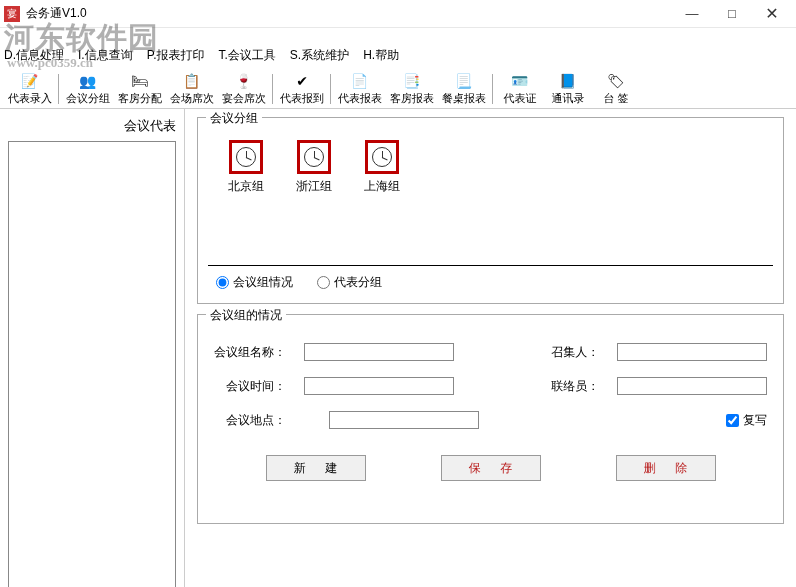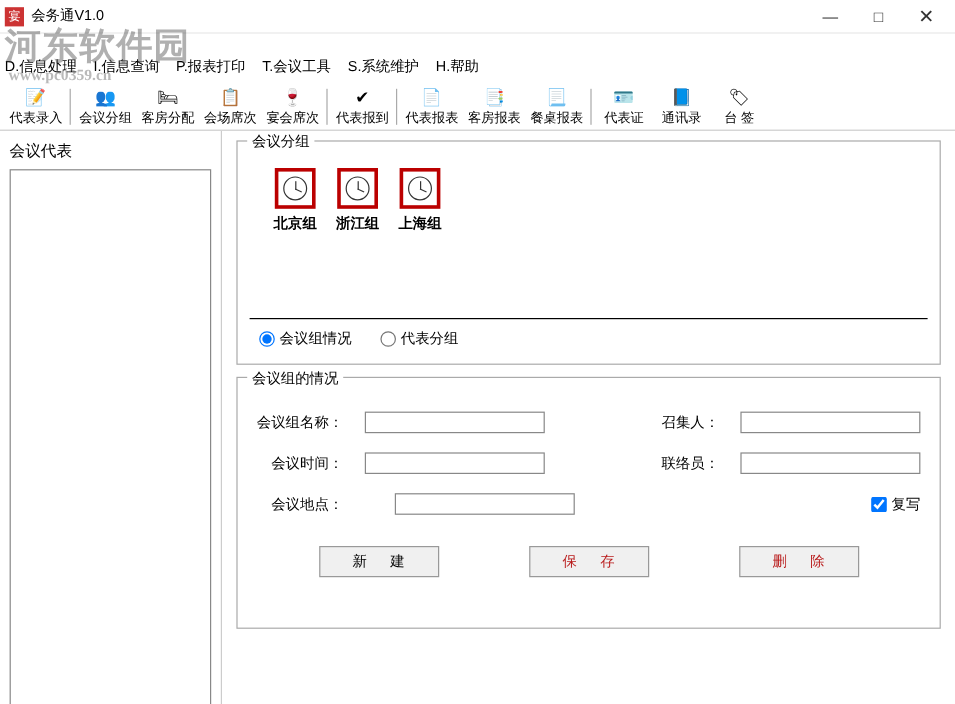--- a/index.html
+++ b/index.html
@@ -12,26 +12,26 @@
 .titlebar .winbtn.close { font-size: 16px; }
 .menubar { height: 22px; display: flex; padding: 0 4px; gap: 14px; background: #fff; margin-top: 19px; }
 .menubar span { cursor: default; }
 .toolbar { height: 40px; display: flex; align-items: center; padding: 0 4px; background: #fff; border-bottom: 1px solid #ccc; }
 .toolbtn { display: flex; flex-direction: column; align-items: center; justify-content: center; padding: 0 4px; height: 38px; min-width: 48px; }
 .toolbtn .tico { width: 18px; height: 18px; margin-bottom: 1px; display: flex; align-items: center; justify-content: center; font-size: 14px; }
 .toolbtn .tlabel { font-size: 11px; white-space: nowrap; }
 .sep { width: 2px; height: 30px; border-left: 1px solid #aaa; margin: 0 2px; }
 .content { display: flex; height: calc(587px - 28px - 22px - 40px - 2px); }
 .sidebar { width: 185px; border-right: 1px solid #ccc; padding: 6px 8px; }
-.sideheader { text-align: left; padding: 2px 0 6px; font-size: 13px; }
+.sideheader { text-align: right; padding: 2px 0 6px; font-size: 13px; }
 .treebox { border: 1px solid #888; background: #fff; height: 480px; }
 .main { flex: 1; padding: 8px 12px; position: relative; }
 .groupbox { border: 1px solid #aaa; position: relative; margin-bottom: 10px; padding: 12px 10px 10px; }
 .groupbox .legend { position: absolute; top: -8px; left: 8px; background: #fff; padding: 0 4px; font-size: 12px; }
-.groups { display: flex; gap: 16px; padding: 10px 20px 6px; min-height: 90px; font-weight: bold; }
+.groups { display: flex; gap: 32px; padding: 10px 20px 6px; min-height: 90px; }
 .grpitem { display: flex; flex-direction: column; align-items: center; gap: 4px; }
 .grpicon { width: 34px; height: 34px; border: 3px solid #b00; background: #fff; display: flex; align-items: center; justify-content: center; }
 .grpicon .clock { width: 20px; height: 20px; border: 1px solid #333; border-radius: 50%; position: relative; }
 .grpicon .clock::before { content:""; position:absolute; left:9px; top:3px; width:1px; height:7px; background:#333; }
 .grpicon .clock::after { content:""; position:absolute; left:9px; top:9px; width:6px; height:1px; background:#333; transform: rotate(25deg); transform-origin: left; }
 .radios { display: flex; gap: 24px; padding: 8px 8px 2px; align-items: center; border-top: 1px solid #000000; margin-top: 45px; }
 .radio { display: flex; align-items: center; gap: 4px; }
 .formrow { display: flex; align-items: center; margin: 16px 6px; justify-content: space-between; }
 .formrow .lbl { width: 78px; text-align: right; padding-right: 6px; }
 .formrow input[type=text] { height: 18px; border: 1px solid #888; width: 150px; background: #fff; padding: 1px 3px; }

